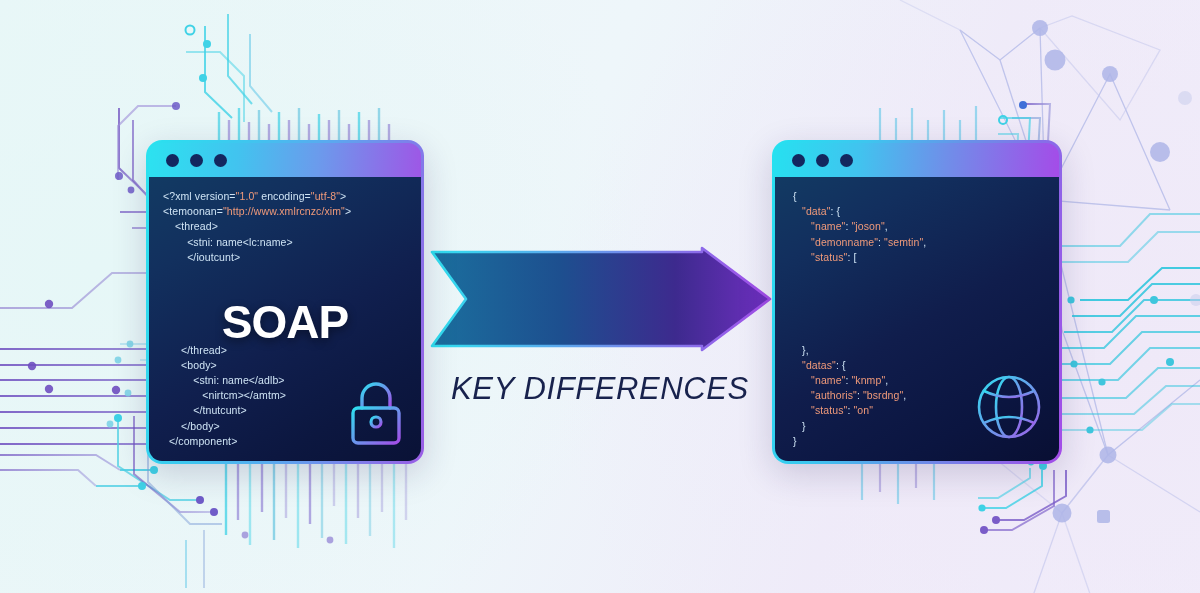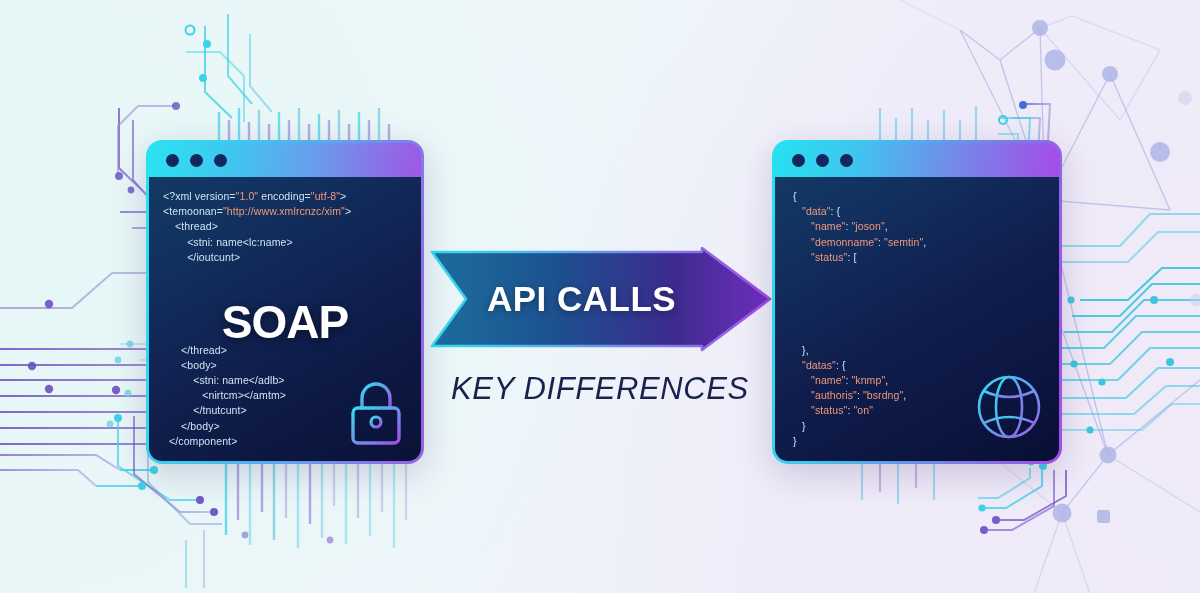--- a/index.html
+++ b/index.html
@@ -425,21 +425,18 @@
           <ellipse cx="36" cy="36" rx="13" ry="30"></ellipse>
           <line x1="36" y1="6" x2="36" y2="66"></line>
           <line x1="6" y1="36" x2="66" y2="36"></line>
           <path d="M11 20 Q36 32 61 20"></path>
           <path d="M11 52 Q36 40 61 52"></path>
         </g>
       </svg>
     </div>
   </div>
 
-  <div class="arrow-wrap">
-    <div class="arrow-label">API CALLS</div>
-  </div>
 
   <div class="subtitle">
     <span class="l1">KEY DIFFERENCES</span>
   </div>
 
 </div>
 
 </body></html>

